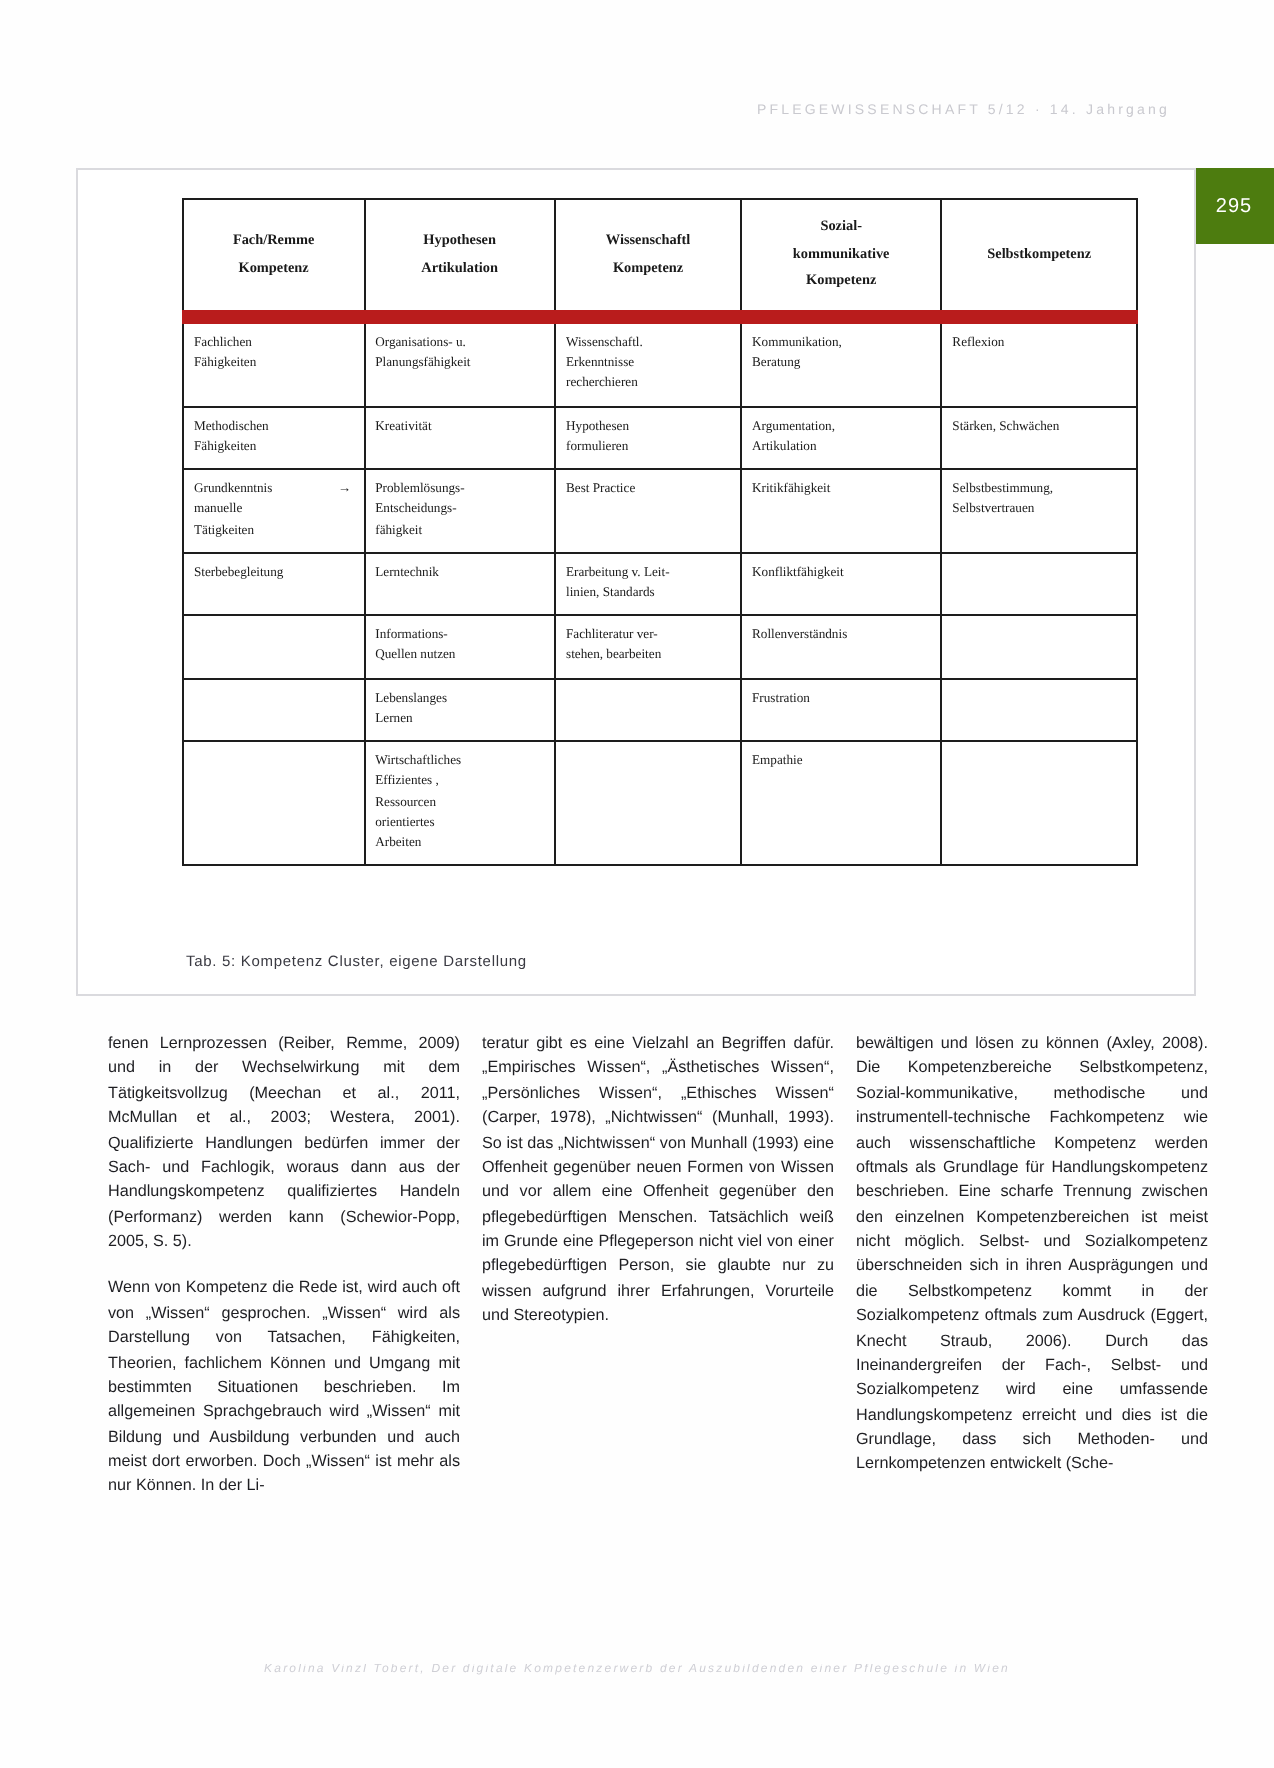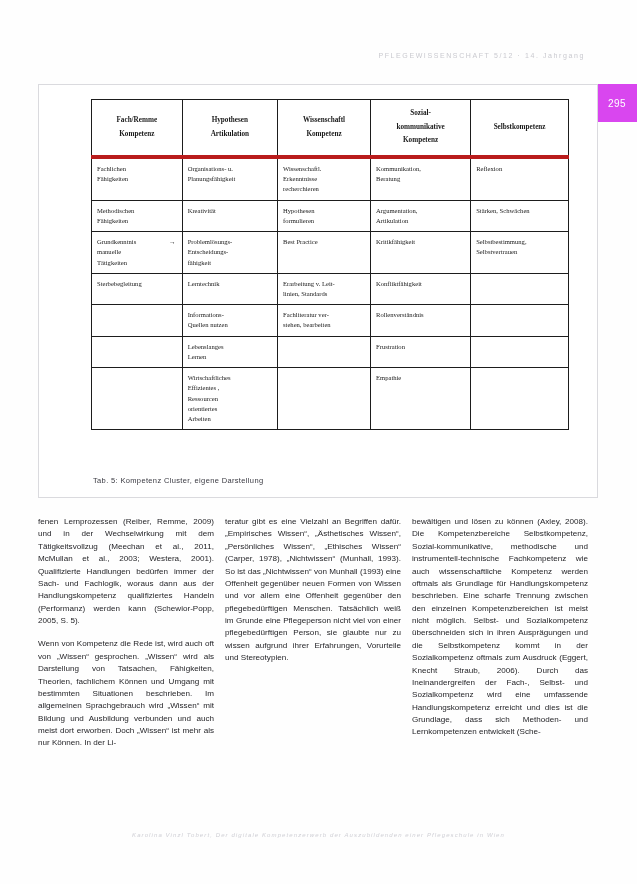--- a/index.html
+++ b/index.html
@@ -37,21 +37,21 @@
     white-space: nowrap;
   }
 
   
   #page-badge {
     position: absolute;
     top: 84px;
     right: 0px;
     width: 40px;
     height: 38px;
-    background: #d946ef;
+    background: #4d7c0f;
     color: #ffffff;
     font-size: 10px;
     letter-spacing: 0.5px;
     display: flex;
     align-items: center;
     justify-content: center;
   }
 
   
   #figure-frame {
@@ -84,21 +84,21 @@
     font-weight: normal;
     box-sizing: border-box;
     word-wrap: break-word;
   }
   #comp-table thead th {
     text-align: center;
     font-weight: bold;
     font-size: 7.2px;
     line-height: 1.9;
     padding: 7px 3px;
-    border-bottom: 4px solid #b91c1c;
+    border-bottom: 7px solid #b91c1c;
     vertical-align: middle;
   }
   #comp-table tbody tr td { height: 24px; }
   .row-tall td { height: 34px; }
   .row-xtall td { height: 52px; }
   .thick-top td { border-top: 2px solid #000; }
   .cell-arrow {
     display: inline-block;
     float: right;
     padding-right: 2px;
@@ -117,21 +117,21 @@
     font-size: 7.5px;
     letter-spacing: 0.35px;
     color: #3a3a42;
     font-family: "Liberation Sans", sans-serif;
     margin-top: 12px;
   }
 
   
   #columns {
     position: absolute;
-    left: 38px;
+    left: 54px;
     top: 516px;
     width: 561px;
     display: flex;
     gap: 11px;
   }
   .column { width: 176px; }
   .column p {
     margin: 0 0 11px 0;
     font-size: 8.1px;
     line-height: 1.53;

